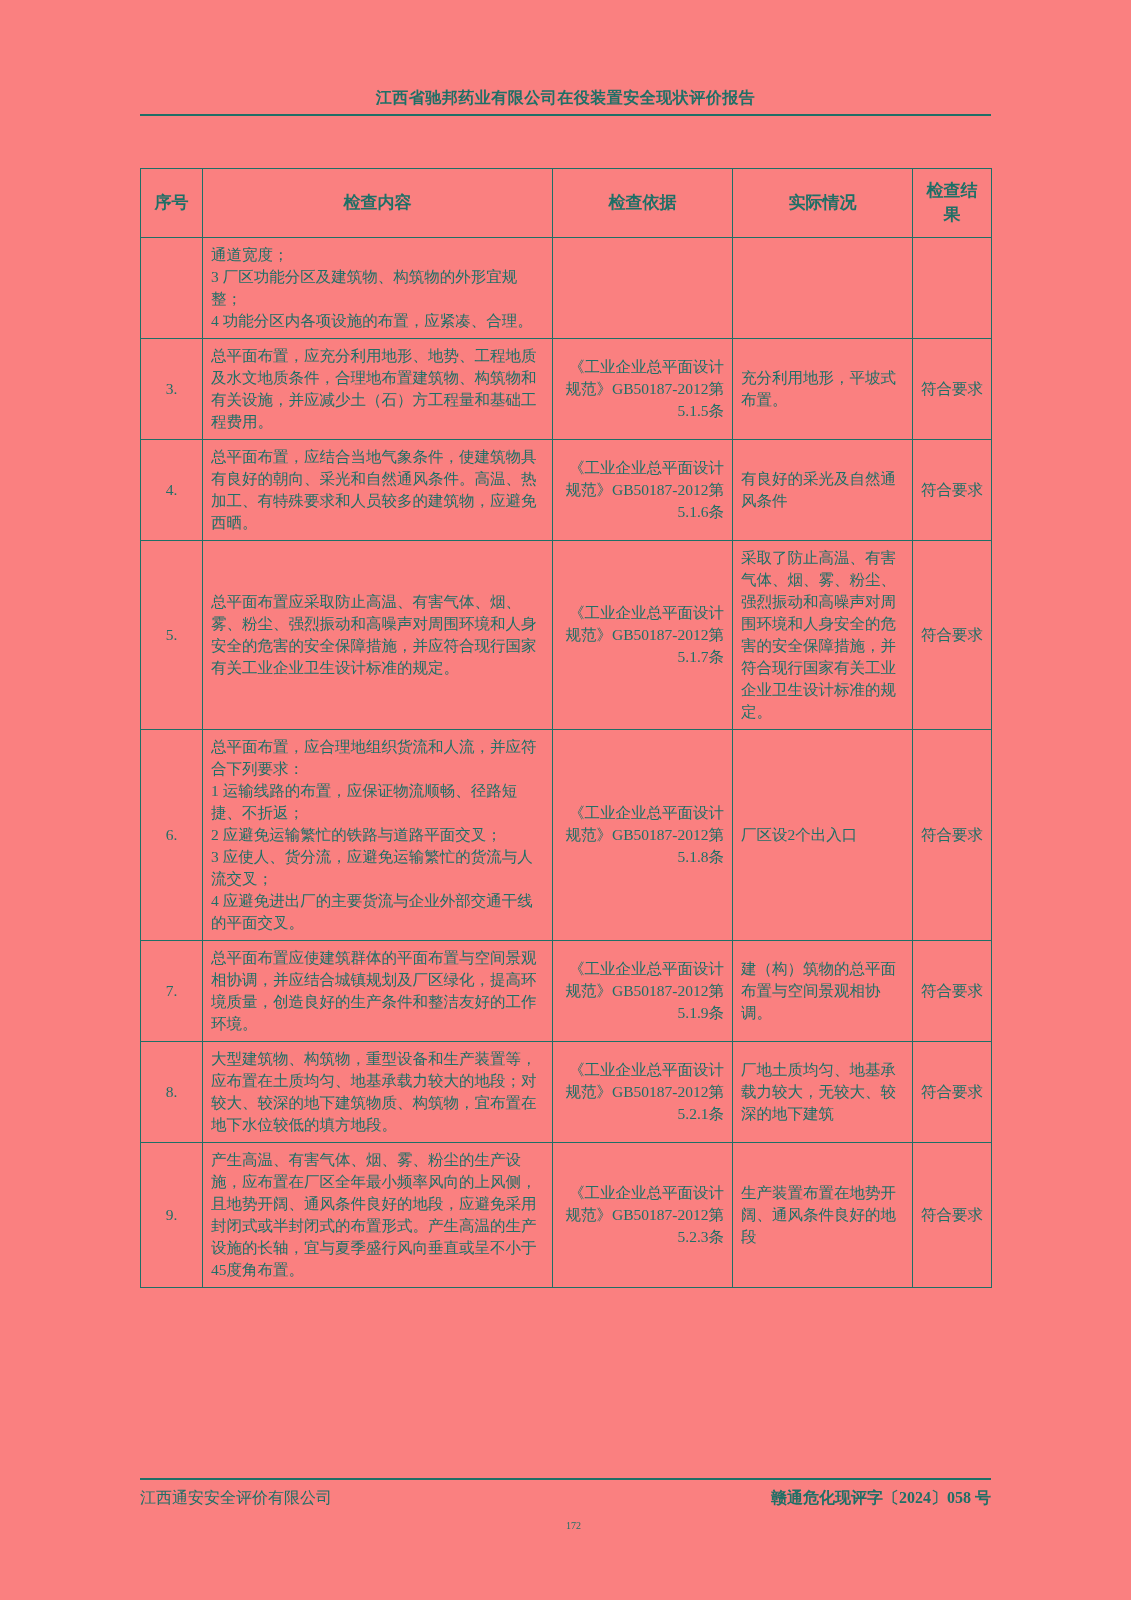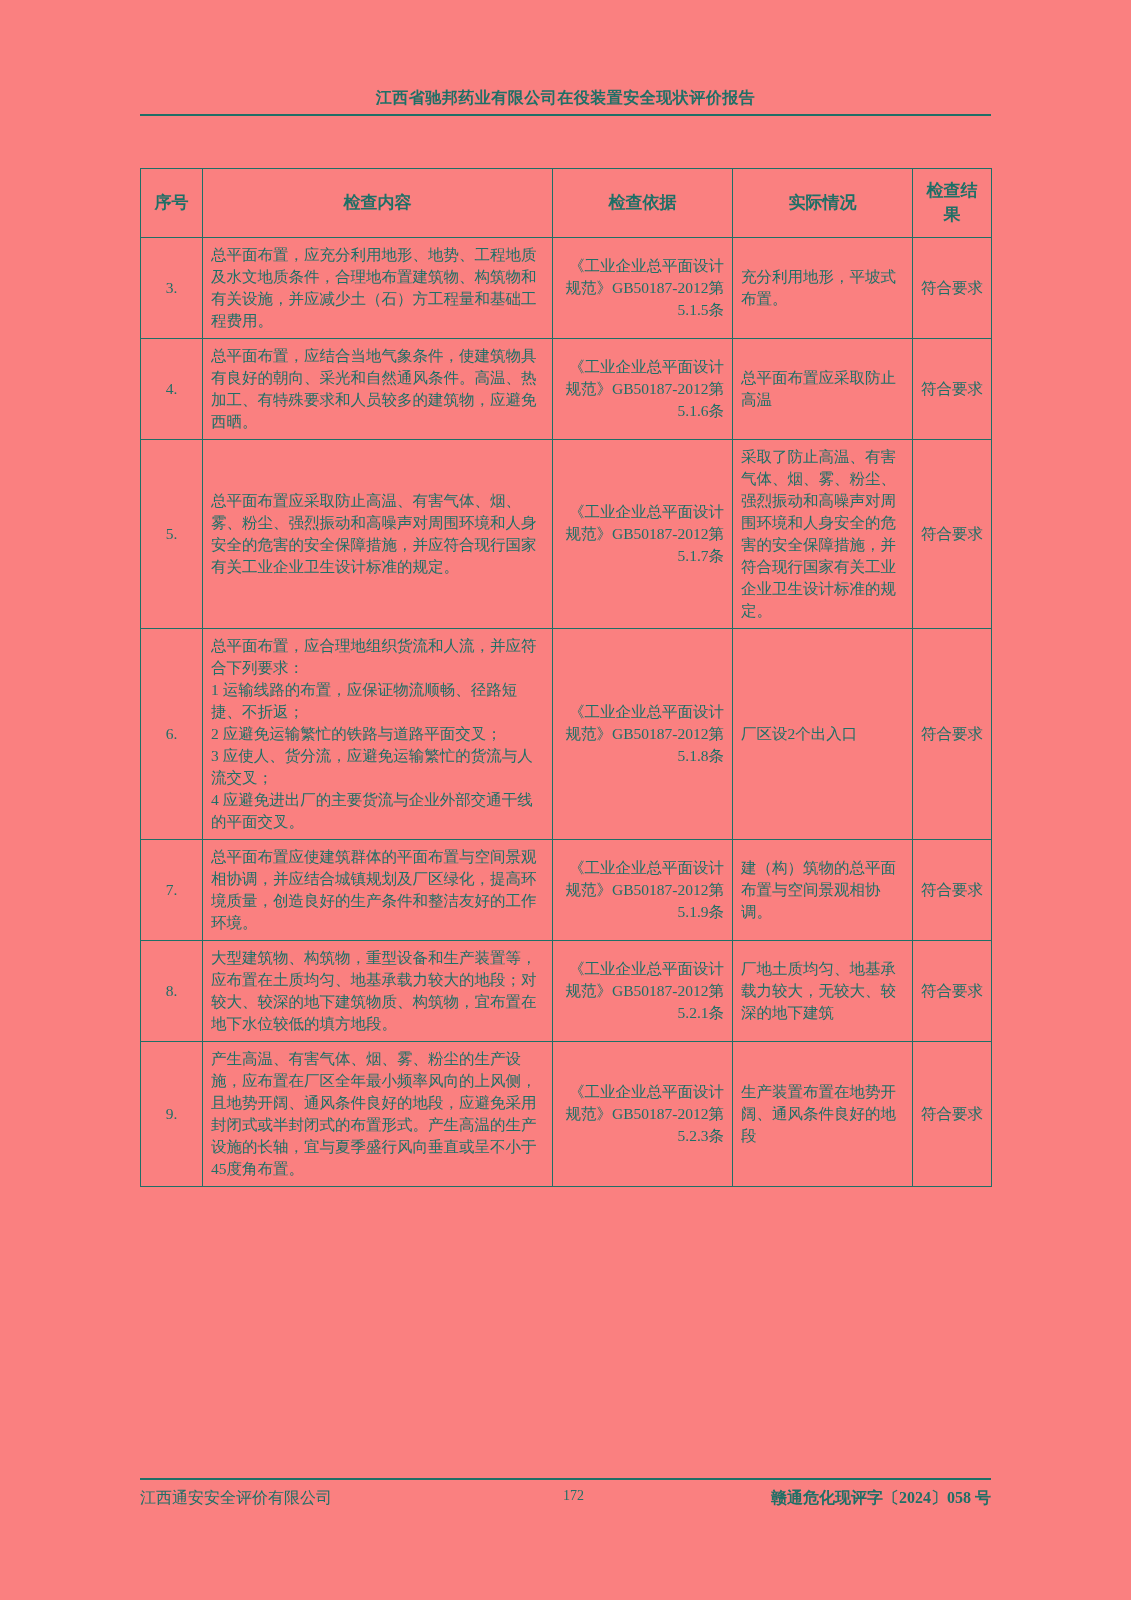--- a/index.html
+++ b/index.html
@@ -96,21 +96,22 @@
     justify-content: space-between;
     padding-top: 10px;
     font-size: 16px;
     color: #1f6f66;
   }
   .footer-left { font-weight: normal; }
   .footer-center {
     position: absolute;
     left: 16px; right: 0;
     text-align: center;
-    font-size: 14px;
+    font-size: 10px;
+    margin-top: 32px;
   }
   .footer-right { font-weight: bold; margin-left: 37px; }
 </style>
 </head>
 <body>
 
 <div class="page">
 
   <div class="header">江西省驰邦药业有限公司在役装置安全现状评价报告</div>
   <div class="header-rule"></div>
@@ -127,31 +128,40 @@
       <tr>
         <th>序号</th>
         <th>检查内容</th>
         <th>检查依据</th>
         <th>实际情况</th>
         <th>检查结果</th>
       </tr>
     </thead>
     <tbody>
       <tr>
+        <td class="c-no"></td>
+        <td class="c-item cell-lines">通道宽度；
+3  厂区功能分区及建筑物、构筑物的外形宜规整；
+4  功能分区内各项设施的布置，应紧凑、合理。</td>
+        <td class="c-basis cell-lines"></td>
+        <td class="c-real cell-lines"></td>
+        <td class="c-res cell-lines"></td>
+      </tr>
+      <tr>
         <td class="c-no">3.</td>
         <td class="c-item cell-lines">总平面布置，应充分利用地形、地势、工程地质及水文地质条件，合理地布置建筑物、构筑物和有关设施，并应减少土（石）方工程量和基础工程费用。</td>
         <td class="c-basis cell-lines">《工业企业总平面设计规范》GB50187-2012第5.1.5条</td>
         <td class="c-real cell-lines">充分利用地形，平坡式布置。</td>
         <td class="c-res cell-lines">符合要求</td>
       </tr>
       <tr>
         <td class="c-no">4.</td>
         <td class="c-item cell-lines">总平面布置，应结合当地气象条件，使建筑物具有良好的朝向、采光和自然通风条件。高温、热加工、有特殊要求和人员较多的建筑物，应避免西晒。</td>
         <td class="c-basis cell-lines">《工业企业总平面设计规范》GB50187-2012第5.1.6条</td>
-        <td class="c-real cell-lines">总平面布置应采取防止高温</td>
+        <td class="c-real cell-lines">有良好的采光及自然通风条件</td>
         <td class="c-res cell-lines">符合要求</td>
       </tr>
       <tr>
         <td class="c-no">5.</td>
         <td class="c-item cell-lines">总平面布置应采取防止高温、有害气体、烟、雾、粉尘、强烈振动和高噪声对周围环境和人身安全的危害的安全保障措施，并应符合现行国家有关工业企业卫生设计标准的规定。</td>
         <td class="c-basis cell-lines">《工业企业总平面设计规范》GB50187-2012第5.1.7条</td>
         <td class="c-real cell-lines">采取了防止高温、有害气体、烟、雾、粉尘、强烈振动和高噪声对周围环境和人身安全的危害的安全保障措施，并符合现行国家有关工业企业卫生设计标准的规定。</td>
         <td class="c-res cell-lines">符合要求</td>
       </tr>
       <tr>

